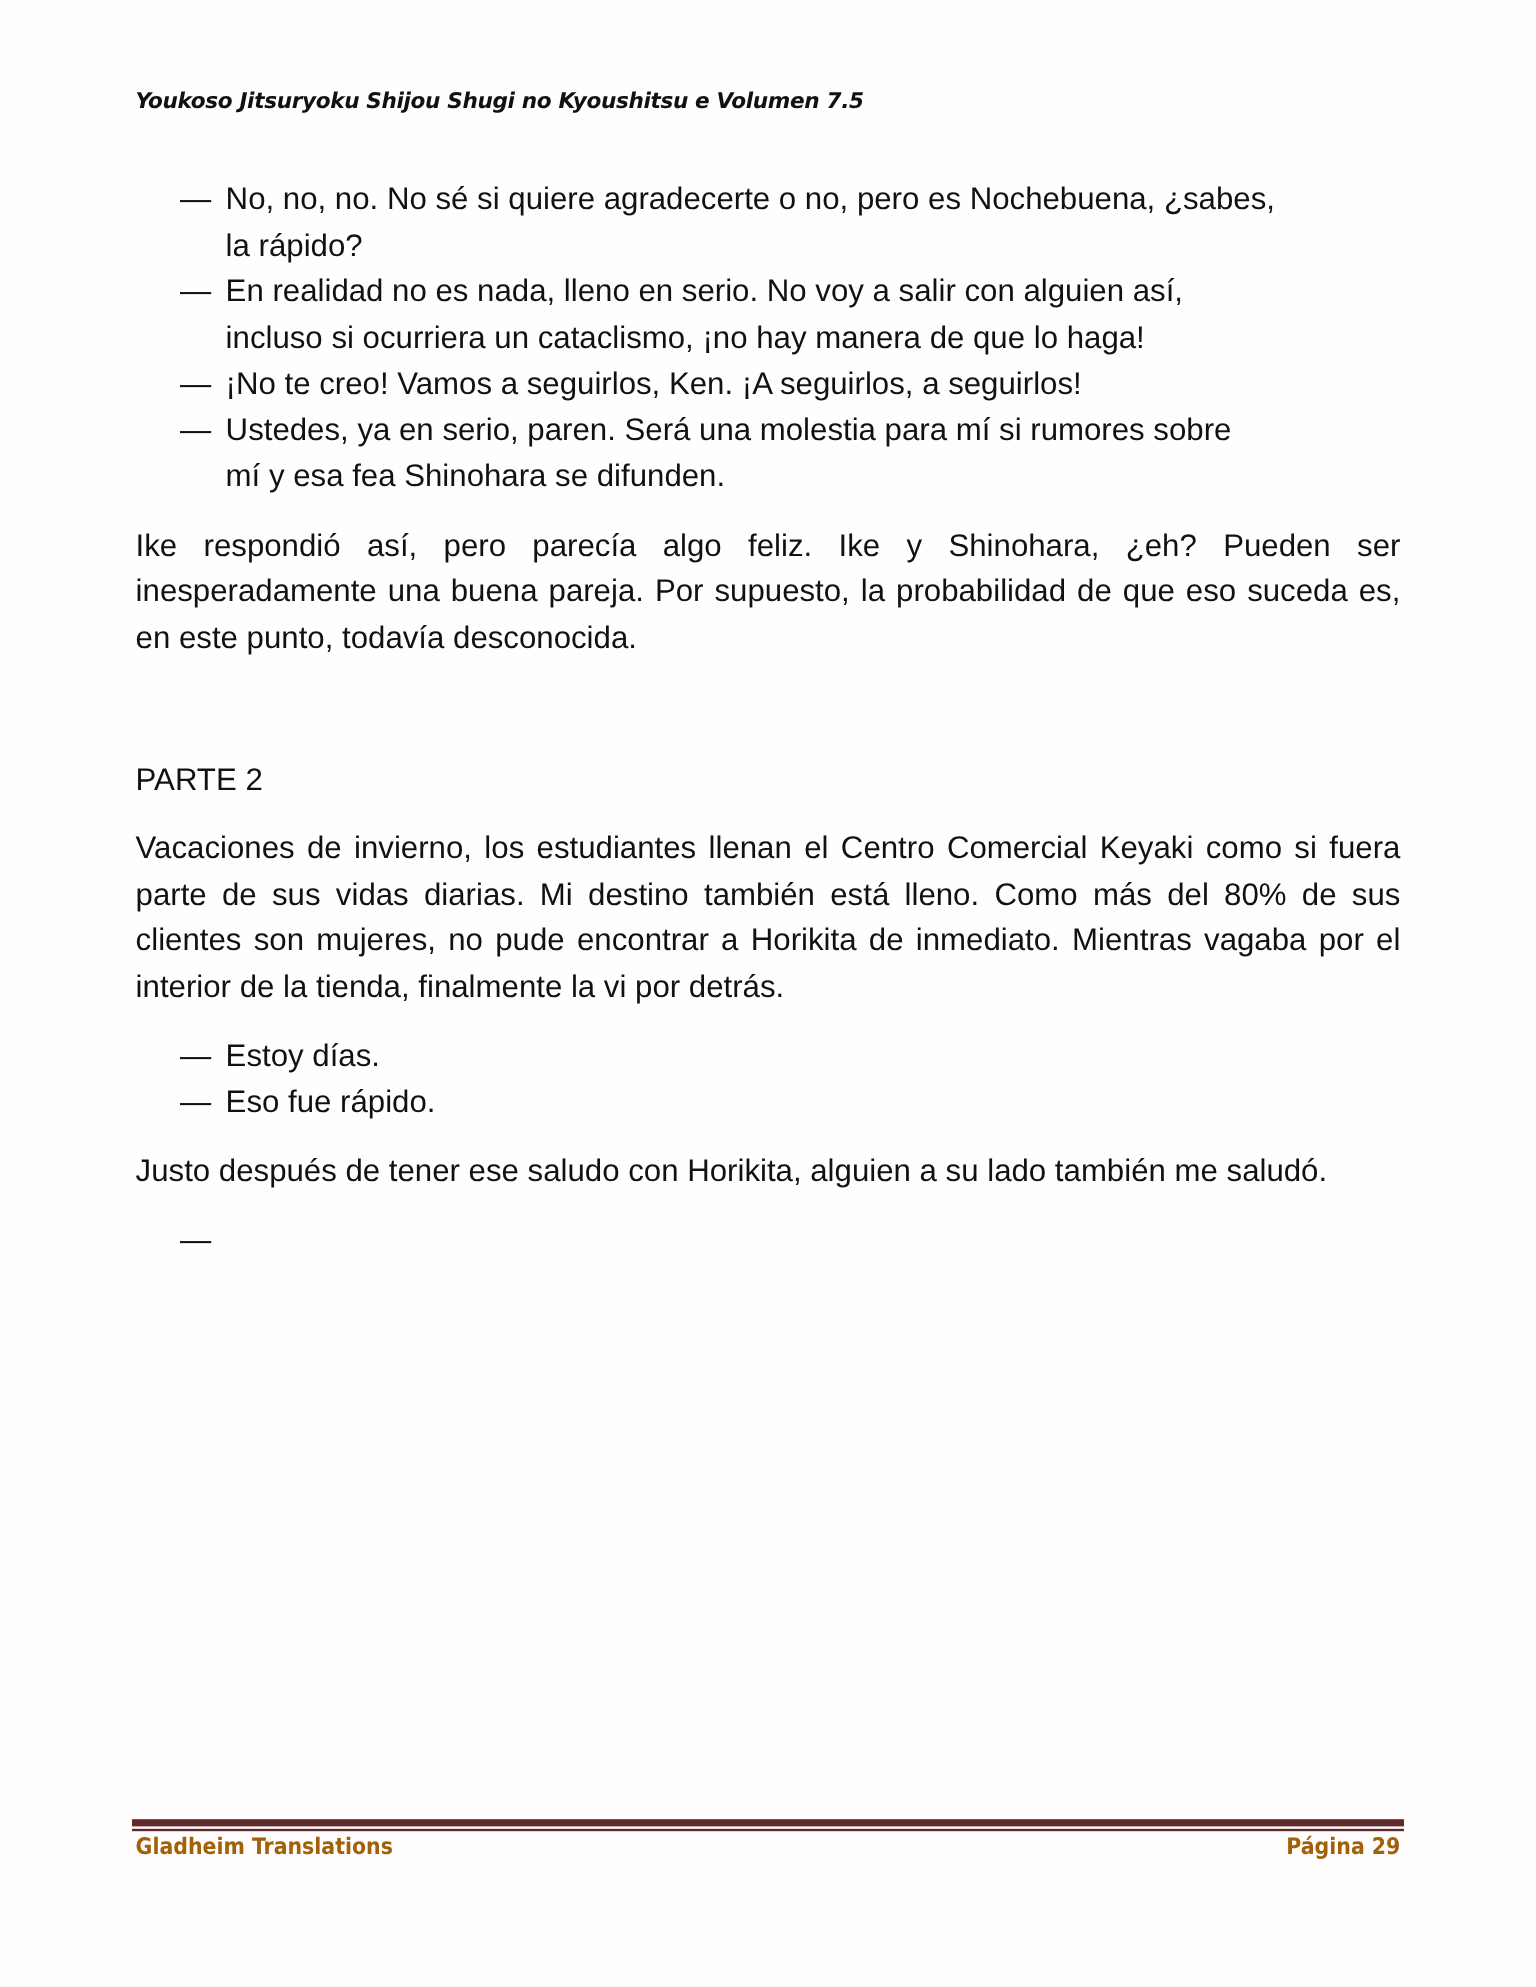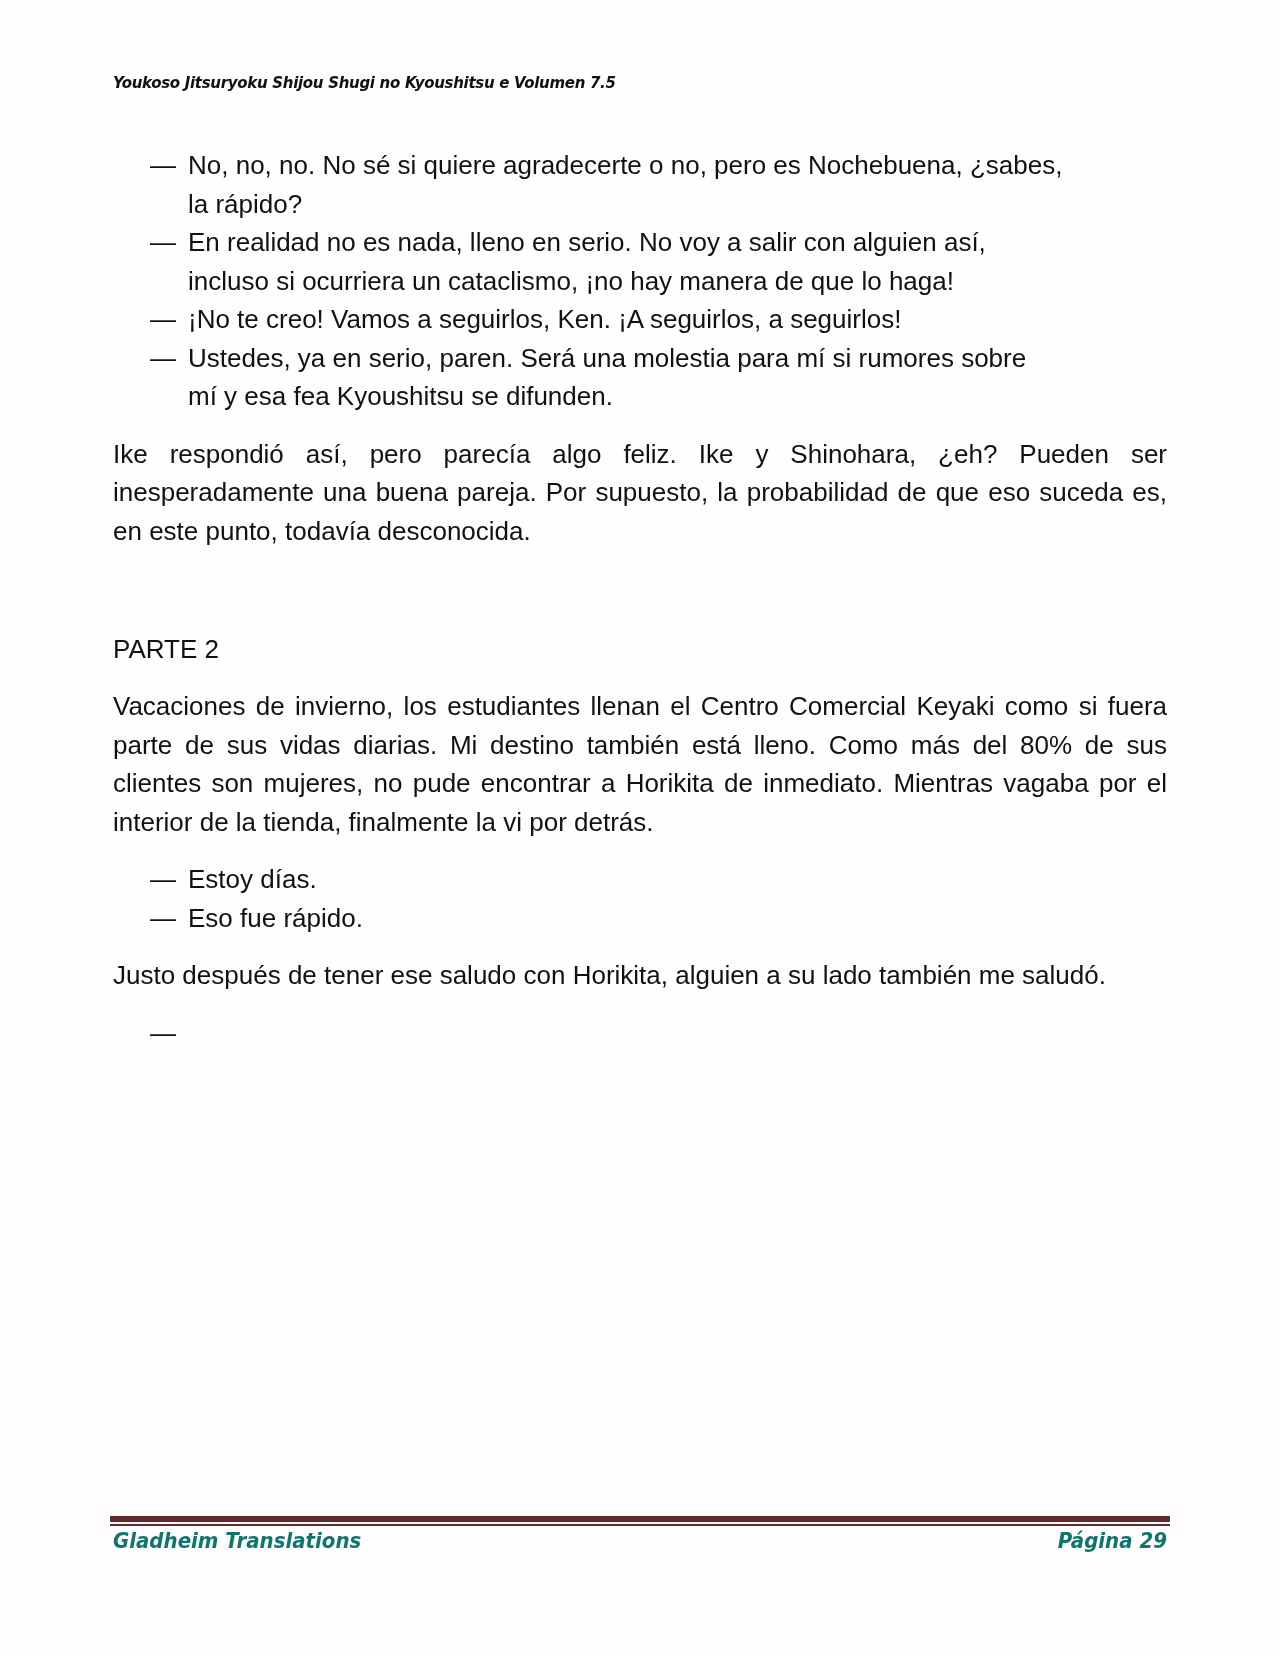--- a/index.html
+++ b/index.html
@@ -1,59 +1,59 @@
 <!DOCTYPE html>
 <html><head>
 <meta charset="utf-8">
 <style>
   html, body { margin: 0; padding: 0; background: #fffdfd; }
   body { width: 1280px; height: 1656px; position: relative; overflow: hidden; }
   .page { position: absolute; left: 0; top: 0; width: 1280px; height: 1656px; background: #fffdfd; }
   .running-header {
     position: absolute; left: 113px; top: 74px;
     font-family: "DejaVu Sans", sans-serif; font-weight: bold; font-style: italic;
-    font-size: 15px; color: #111; letter-spacing: -0.3px;
+    font-size: 18px; color: #111; letter-spacing: -0.3px;
   }
   .body-text {
     position: absolute; left: 113px; width: 1054px; top: 146px;
     font-family: "Liberation Sans", sans-serif; font-size: 26px; line-height: 38.5px; color: #111;
   }
   .dlg { margin: 0; }
   .dlg .line { position: relative; padding-left: 75px; text-align: justify; text-align-last: left; }
   .dlg .dash { position: absolute; left: 37px; top: 0; }
   .para { margin: 0; text-align: justify; }
   .gap-s { height: 19px; }
   .gap-l { height: 80px; }
   .heading { font-weight: normal; font-size: 26px; margin: 0; line-height: 38px; }
   .footer-rule { position: absolute; left: 110px; width: 1060px; top: 1516px; }
   .footer-rule .thick { height: 6px; background: #5e2a2e; }
   .footer-rule .thin { height: 2px; background: #5e2a2e; margin-top: 2px; }
   .footer-left, .footer-right {
     position: absolute; top: 1528px;
-    font-family: "DejaVu Sans Condensed", "DejaVu Sans", sans-serif; font-weight: bold; font-style: italic;
-    font-size: 22px; color: #0f766e;
+    font-family: "DejaVu Sans Condensed", "DejaVu Sans", sans-serif; font-weight: bold; 
+    font-size: 19px; color: #a16207;
   }
   .footer-left { left: 113px; }
   .footer-right { right: 113px; }
 </style>
 </head>
 <body>
 
 <div class="page">
   <div class="running-header">Youkoso Jitsuryoku Shijou Shugi no Kyoushitsu e Volumen 7.5</div>
 
   <div class="body-text">
     <div class="dlg">
       <div class="line"><span class="dash">—</span><span>No, no, no. No sé si quiere agradecerte o no, pero es Nochebuena, ¿sabes,</span></div>
       <div class="line"><span>la rápido?</span></div>
       <div class="line"><span class="dash">—</span><span>En realidad no es nada, lleno en serio. No voy a salir con alguien así,</span></div>
       <div class="line"><span>incluso si ocurriera un cataclismo, ¡no hay manera de que lo haga!</span></div>
       <div class="line"><span class="dash">—</span><span>¡No te creo! Vamos a seguirlos, Ken. ¡A seguirlos, a seguirlos!</span></div>
       <div class="line"><span class="dash">—</span><span>Ustedes, ya en serio, paren. Será una molestia para mí si rumores sobre</span></div>
-      <div class="line"><span>mí y esa fea Kyoushitsu se difunden.</span></div>
+      <div class="line"><span>mí y esa fea Shinohara se difunden.</span></div>
     </div>
     <div class="gap-s"></div>
     <p class="para">Ike respondió así, pero parecía algo feliz. Ike y Shinohara, ¿eh? Pueden ser inesperadamente una buena pareja. Por supuesto, la probabilidad de que eso suceda es, en este punto, todavía desconocida.</p>
     <div class="gap-l"></div>
     <p class="heading">PARTE 2</p>
     <div class="gap-s"></div>
     <p class="para">Vacaciones de invierno, los estudiantes llenan el Centro Comercial Keyaki como si fuera parte de sus vidas diarias. Mi destino también está lleno. Como más del 80% de sus clientes son mujeres, no pude encontrar a Horikita de inmediato. Mientras vagaba por el interior de la tienda, finalmente la vi por detrás.</p>
     <div class="gap-s"></div>
     <div class="dlg">
       <div class="line"><span class="dash">—</span><span>Estoy días.</span></div>

